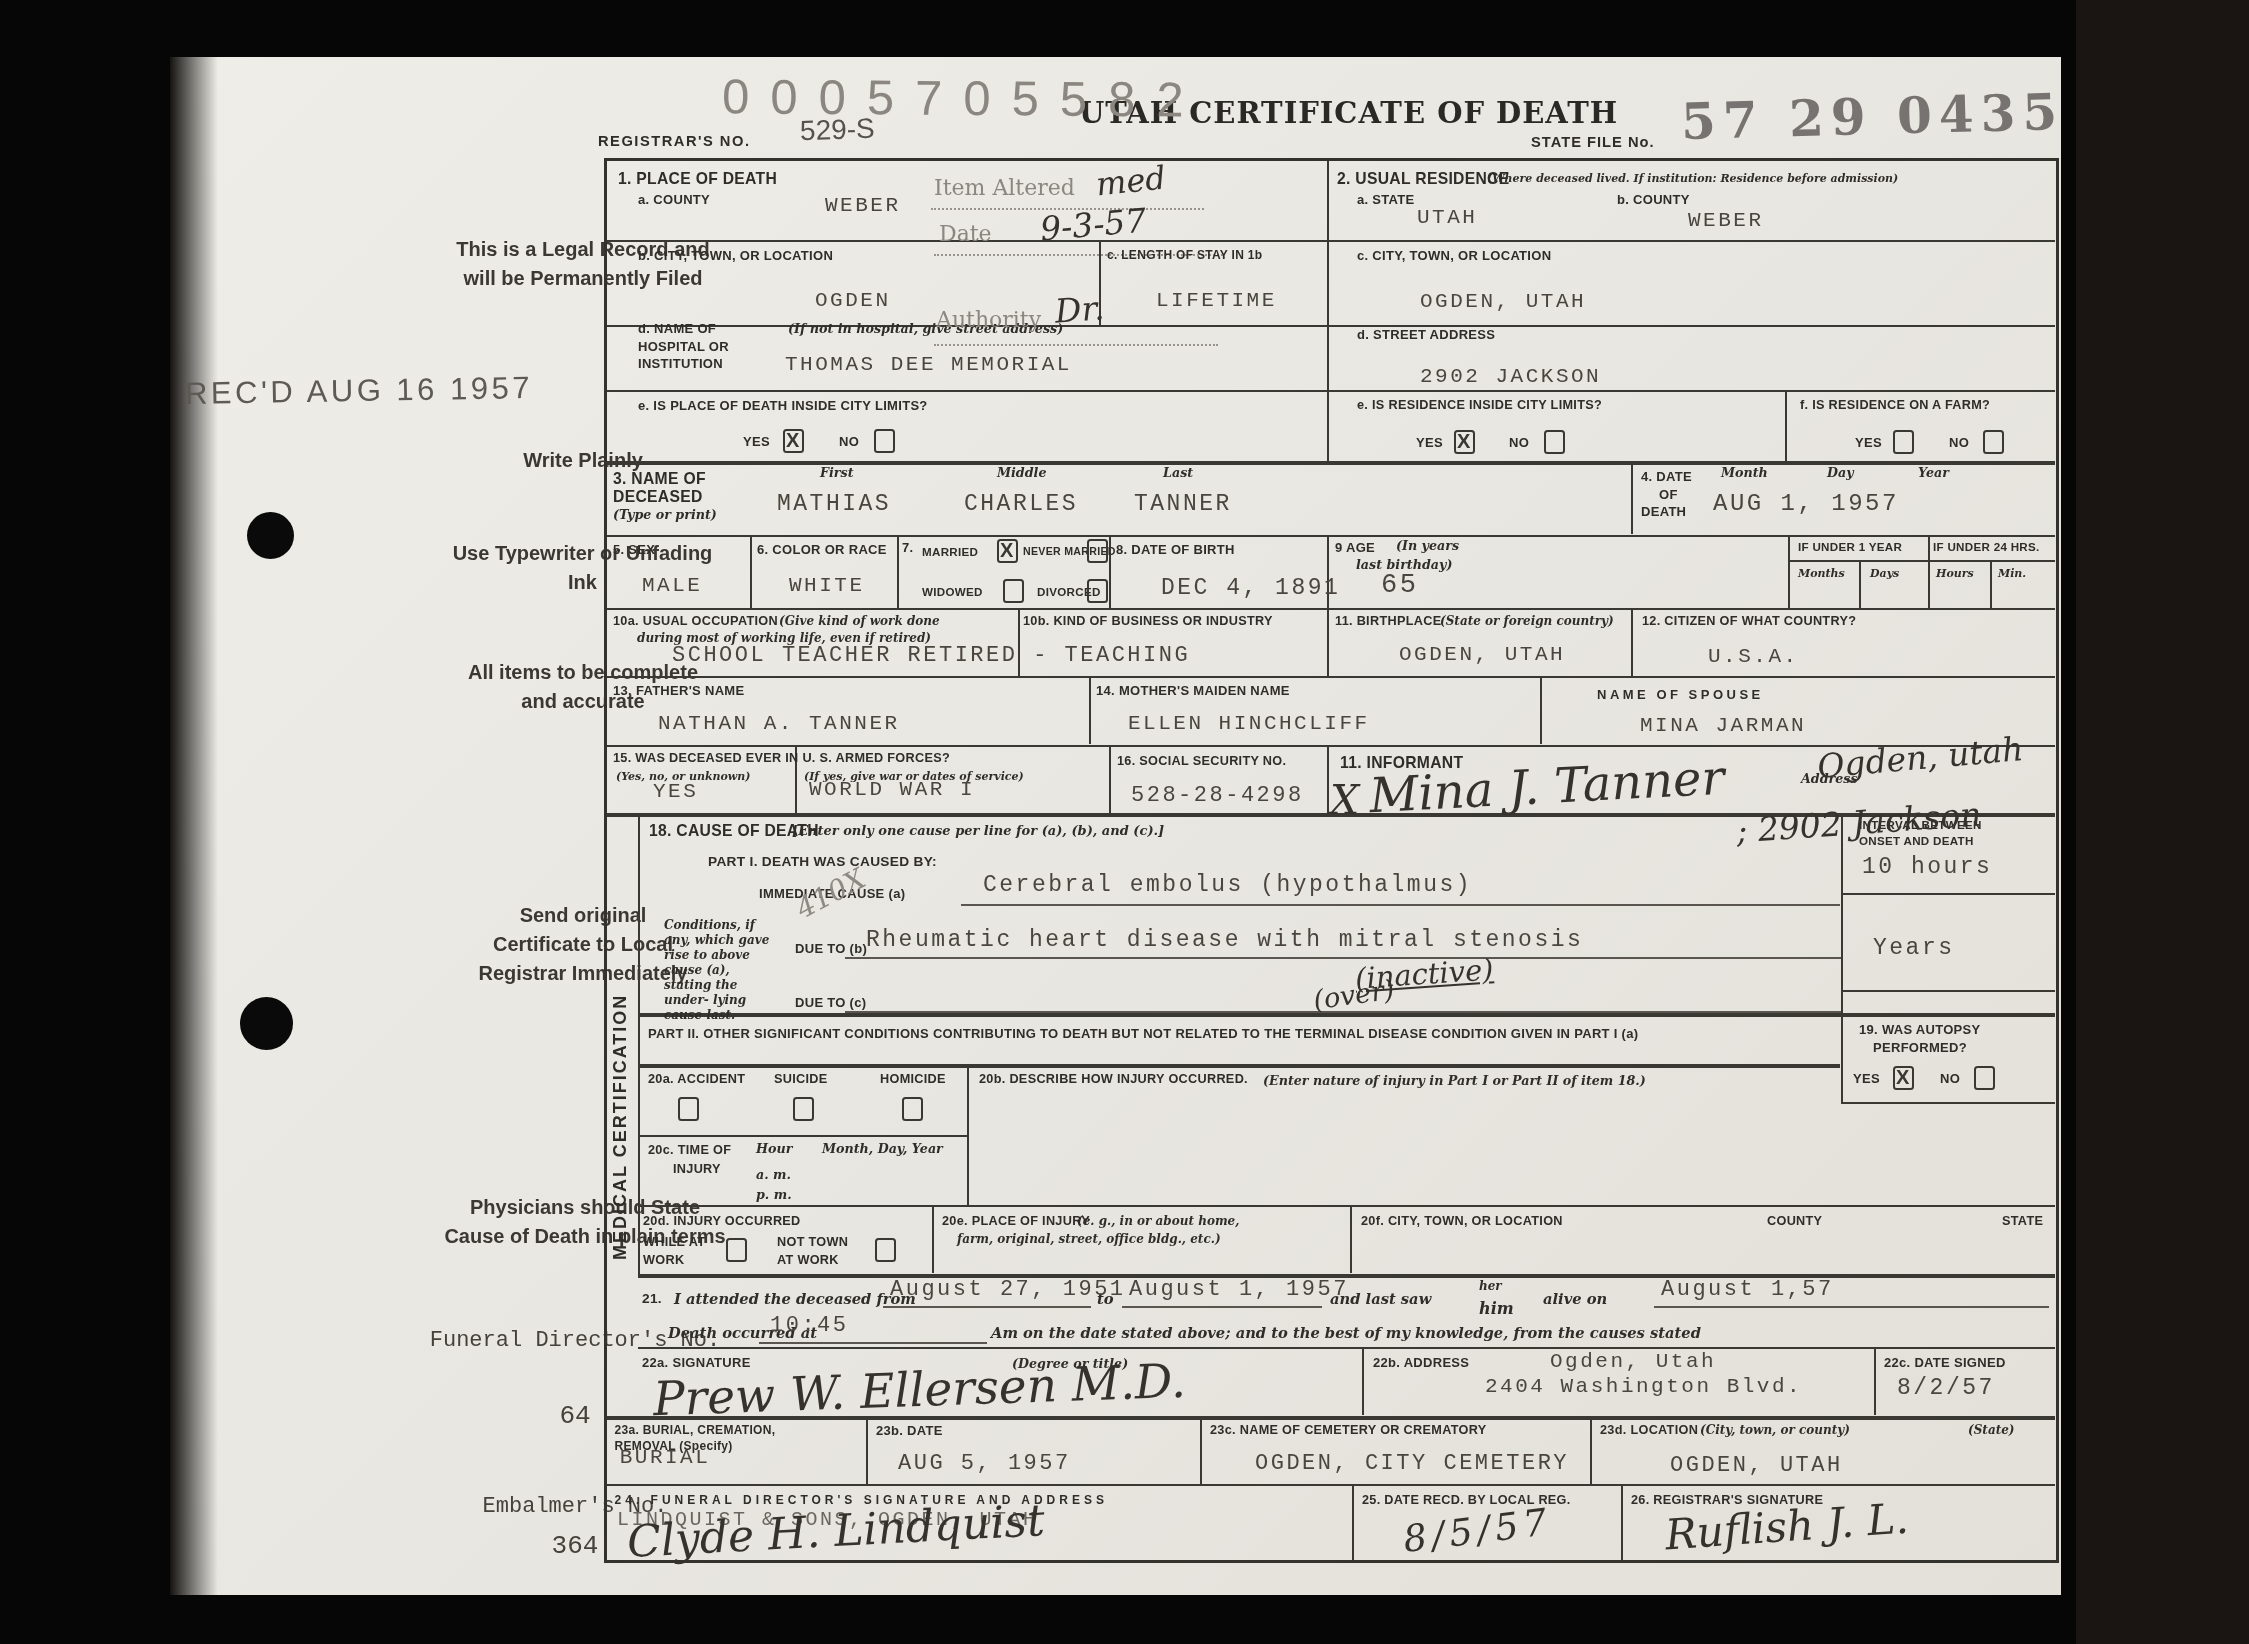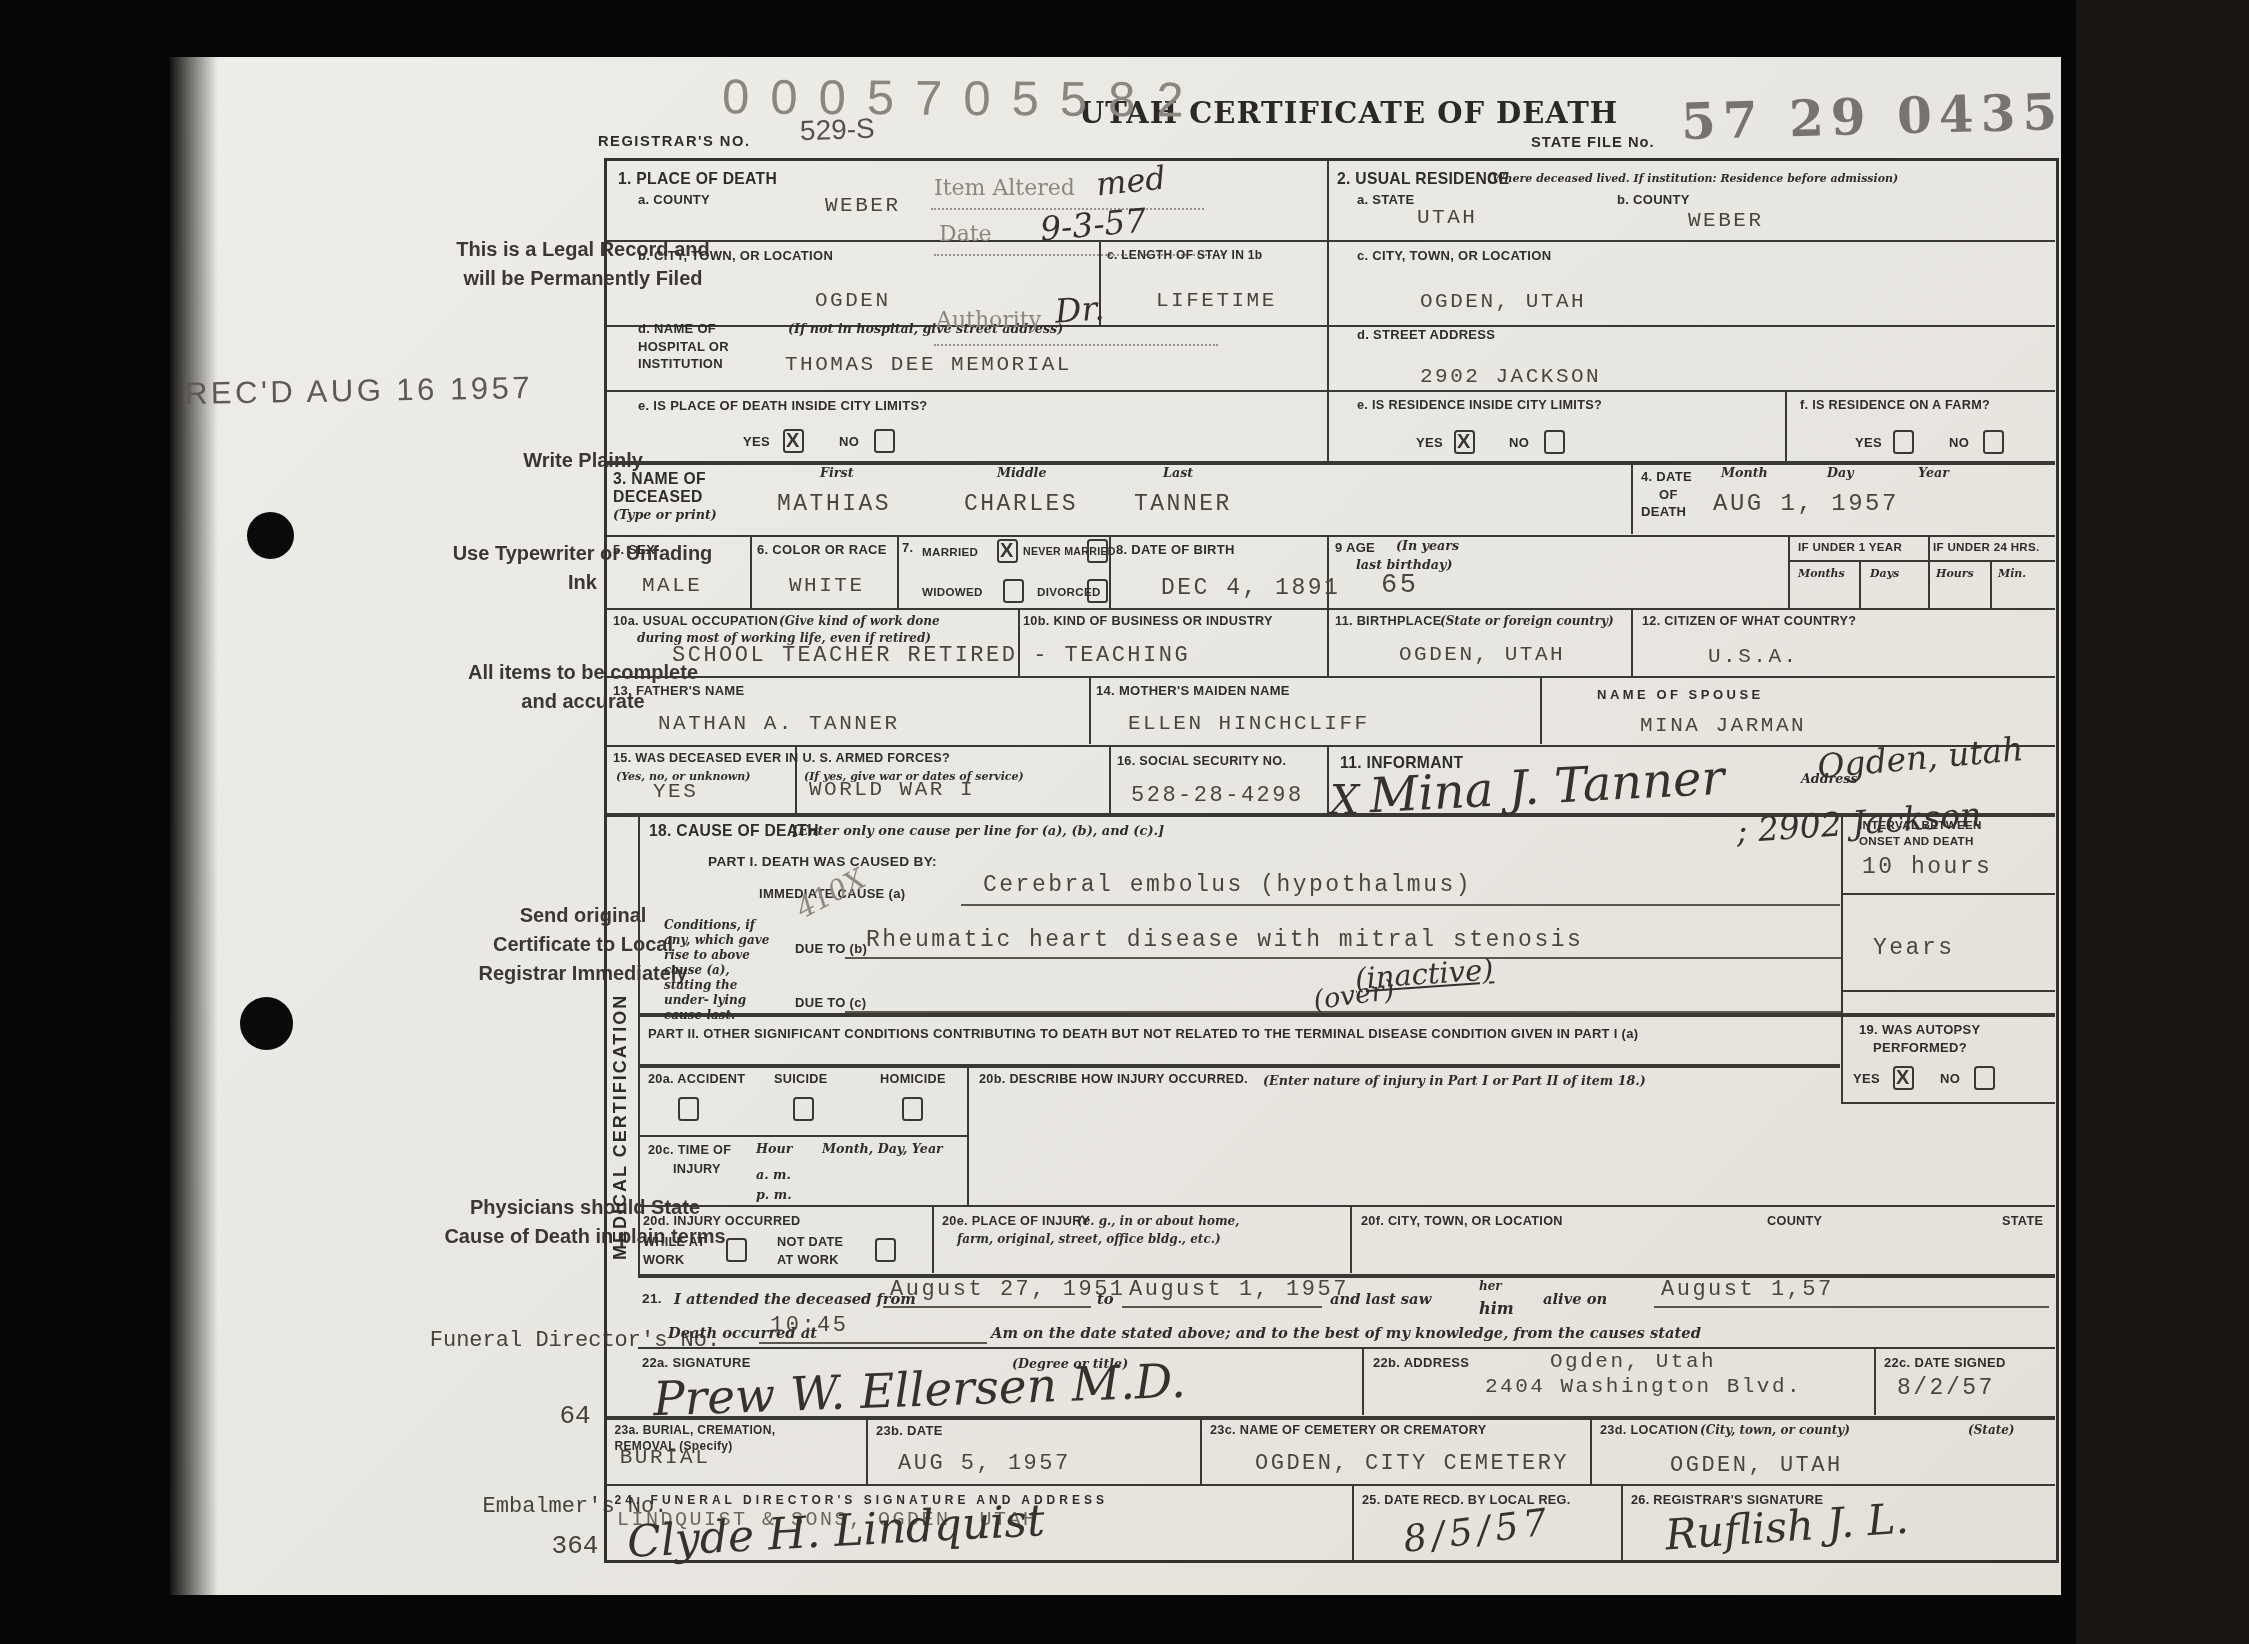--- a/index.html
+++ b/index.html
@@ -297,21 +297,21 @@
     <div class="lbl" style="left:41px;top:982px;font-size:12.7px">20c. TIME OF</div>
     <div class="lbl" style="left:66px;top:1001px;font-size:12.7px">INJURY</div>
     <div class="it" style="left:149px;top:980px">Hour</div>
     <div class="it" style="left:215px;top:980px">Month, Day, Year</div>
     <div class="it" style="left:149px;top:1006px">a. m.</div>
     <div class="it" style="left:149px;top:1026px">p. m.</div>
     <div class="lbl" style="left:36px;top:1053px;font-size:12.7px">20d. INJURY OCCURRED</div>
     <div class="lbl" style="left:36px;top:1074px;font-size:12.7px">WHILE AT</div>
     <div class="lbl" style="left:36px;top:1092px;font-size:12.7px">WORK</div>
     <div class="cb" style="left:119px;top:1077px"></div>
-    <div class="lbl" style="left:170px;top:1074px;font-size:12.7px">NOT DATE</div>
+    <div class="lbl" style="left:170px;top:1074px;font-size:12.7px">NOT TOWN</div>
     <div class="lbl" style="left:170px;top:1092px;font-size:12.7px">AT WORK</div>
     <div class="cb" style="left:268px;top:1077px"></div>
     <div class="lbl" style="left:335px;top:1053px;font-size:12.7px">20e. PLACE OF INJURY</div>
     <div class="it" style="left:470px;top:1053px;font-size:12px">(e. g., in or about home,</div>
     <div class="it" style="left:350px;top:1071px;font-size:12px">farm, original, street, office bldg., etc.)</div>
     <div class="lbl" style="left:754px;top:1053px;font-size:12.7px">20f. CITY, TOWN, OR LOCATION</div>
     <div class="lbl" style="left:1160px;top:1053px;font-size:12.7px">COUNTY</div>
     <div class="lbl" style="left:1395px;top:1053px;font-size:12.7px">STATE</div>
 
     <div class="lbl" style="left:35px;top:1130px;font-size:13.7px">21.</div>

